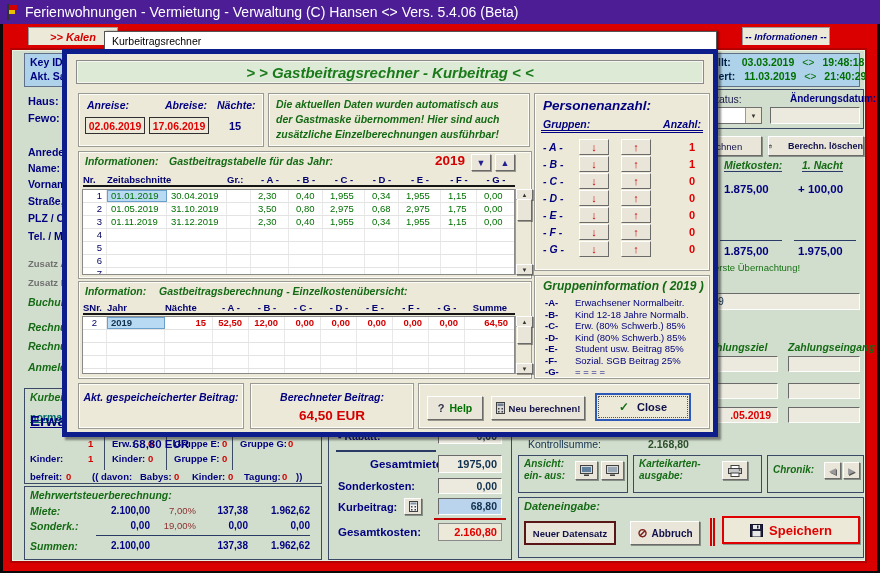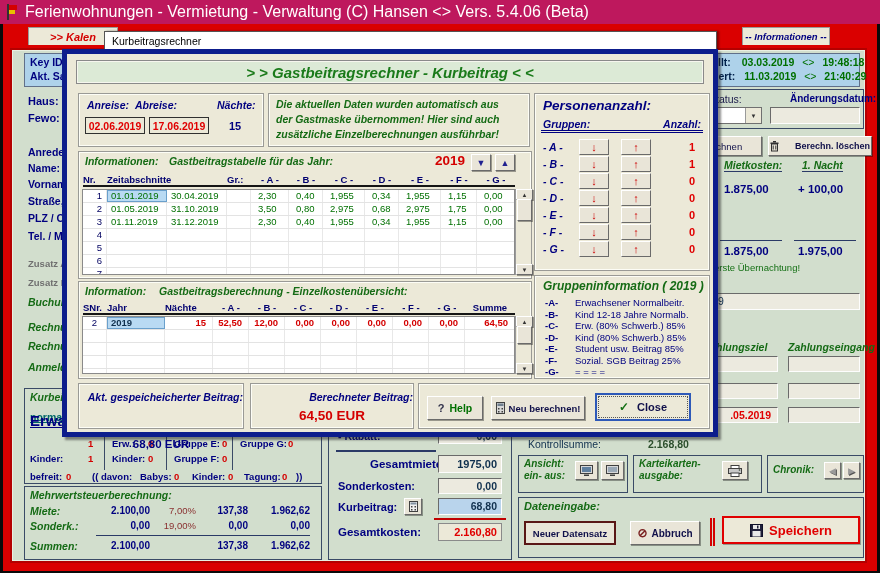--- a/index.html
+++ b/index.html
@@ -1,32 +1,32 @@
 <!DOCTYPE html>
 <html><head>
 <meta charset="utf-8">
 <style>
   html,body{margin:0;padding:0;background:#000;}
   .screen{position:relative;width:880px;height:573px;overflow:hidden;background:#0a0a0a;
           font-family:"Liberation Sans",sans-serif;}
   .P{position:absolute;box-sizing:border-box;}
   .nw{white-space:nowrap;}
   
-  .bi{font-weight:bold;font-style:italic;color:#000080;text-align:right;}
+  .bi{font-weight:bold;font-style:italic;color:#000080;}
   .nb{font-weight:bold;color:#000080;}
   .gt{font-weight:bold;font-style:italic;color:#156b15;}
   .rv{font-weight:bold;color:#d40000;}
   .panel{border:1px solid #3a4a66;}
   .fld{background:#eceadf;border-top:1px solid #6a6a6a;border-left:1px solid #6a6a6a;
        border-bottom:1px solid #fdfdfd;border-right:1px solid #fdfdfd;}
   .btn{background:#e9e5d8;border-top:1px solid #fff;border-left:1px solid #fff;
        border-right:1px solid #6a6a6a;border-bottom:1px solid #6a6a6a;
        box-shadow:1px 1px 0 rgba(0,0,0,.35);display:flex;align-items:center;justify-content:center;}
-  .titlebar{left:0;top:0;width:880px;height:24px;background:#be185d;color:#fff;display:flex;
-            align-items:center;gap:7px;padding-left:6px;font-size:16px;z-index:5;}
+  .titlebar{left:0;top:0;width:880px;height:24px;background:#4c1d95;color:#fff;display:flex;
+            align-items:center;gap:7px;padding-left:6px;font-size:14px;z-index:5;}
   .app{left:3px;top:24px;width:874px;height:547px;background:#da0000;z-index:1;}
   .mainframe{left:10px;top:48px;width:857px;height:515px;background:#d2decd;border:2px solid #b40000;
              box-shadow:inset 0 0 0 1px #e9f0e2;z-index:1;}
   .tab{height:18px;background:#ece9d8;border:1px solid #9a9a9a;border-bottom:none;display:flex;
        align-items:center;justify-content:center;z-index:2;}
   .infobar{left:24px;top:53px;width:836px;height:34px;background:#aed2ea;border:1px solid #60708a;z-index:2;}
   .lbL{left:28px;z-index:2;}
   
   .dlg{left:62px;top:31px;width:656px;height:406px;z-index:10;}
   .dlgtitle{left:42px;top:0;width:613px;height:19px;background:#fff;border:1px solid #555;
@@ -140,21 +140,21 @@
   <span class="P nw" style="left:716px;top:93px;font-size:10.5px;color:#1a1a4a;z-index:2;">tatus:</span>
   <div class="P" style="left:716px;top:107px;width:46px;height:17px;background:#fff;border:1px solid #707070;z-index:2;display:flex;">
     <span style="margin-left:auto;width:15px;background:#ece9d8;border-left:1px solid #9a9a9a;font-size:6px;text-align:center;line-height:16px;color:#333;">▼</span>
   </div>
   <span class="P nb nw" style="left:770px;top:93px;font-size:10px;z-index:2;margin-left:20px;">Änderungsdatum:</span>
   <div class="P fld" style="left:770px;top:107px;width:90px;height:17px;z-index:2;"></div>
 
   <div class="P btn" style="left:688px;top:136px;width:74px;height:20px;z-index:2;">
     <span style="font-size:9.5px;color:#10104a;" class="nw">rechnen</span>
   </div>
-  <div class="P btn" style="left:768px;top:136px;width:104px;height:20px;z-index:2;gap:16px;">
+  <div class="P btn" style="left:768px;top:136px;width:96px;height:20px;z-index:2;gap:16px;">
     <svg class="icon-svg" width="9" height="11" viewBox="0 0 9 11">
         <rect x="1.5" y="3" width="6" height="7" fill="none" stroke="#303030"></rect>
         <rect x="0.5" y="1.5" width="8" height="1.5" fill="#303030"></rect>
         <rect x="3" y="0" width="3" height="1.5" fill="#303030"></rect>
         <line x1="3.2" y1="4.5" x2="3.2" y2="8.5" stroke="#303030"></line>
         <line x1="5.8" y1="4.5" x2="5.8" y2="8.5" stroke="#303030"></line>
       </svg>
     <span style="font-size:9px;color:#10104a;font-weight:bold;" class="nw">Berechn. löschen</span>
   </div>
 
@@ -318,21 +318,21 @@
       <span class="nw">Kurbeitragsrechner</span>
     </div>
     <div class="P dlgbody"></div>
 
     <div class="P hdrband" style="left:14px;top:29px;width:628px;height:24px;">
       <span class="nw">&gt; &gt;  Gastbeitragsrechner - Kurbeitrag  &lt; &lt;</span>
     </div>
 
     <div class="P gpanel" style="left:16px;top:62px;width:186px;height:54px;">
       <span class="P bi nw" style="left:8px;top:5px;font-size:10.5px;">Anreise:</span>
-      <span class="P bi nw" style="left:56px;top:5px;font-size:10.5px;">Abreise:</span>
+      <span class="P bi nw" style="left:86px;top:5px;font-size:10.5px;">Abreise:</span>
       <span class="P bi nw" style="left:138px;top:5px;font-size:10.5px;">Nächte:</span>
       <div class="P datebox" style="left:6px;top:23px;width:60px;height:17px;">02.06.2019</div>
       <div class="P datebox" style="left:70px;top:23px;width:60px;height:17px;">17.06.2019</div>
       <span class="P nb nw" style="left:150px;top:26px;font-size:11px;">15</span>
     </div>
 
     <div class="P gpanel" style="left:206px;top:62px;width:262px;height:54px;">
       <span class="P gt nw" style="left:7px;top:4px;font-size:10.5px;">Die aktuellen Daten wurden automatisch aus</span>
       <span class="P gt nw" style="left:7px;top:19px;font-size:10.5px;">der Gastmaske  übernommen! Hier sind auch</span>
       <span class="P gt nw" style="left:7px;top:34px;font-size:10.5px;">zusätzliche Einzelberechnungen  ausführbar!</span>

